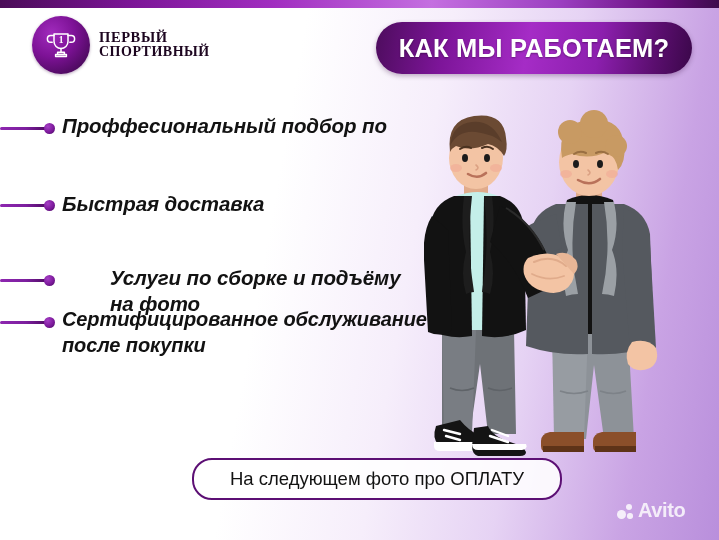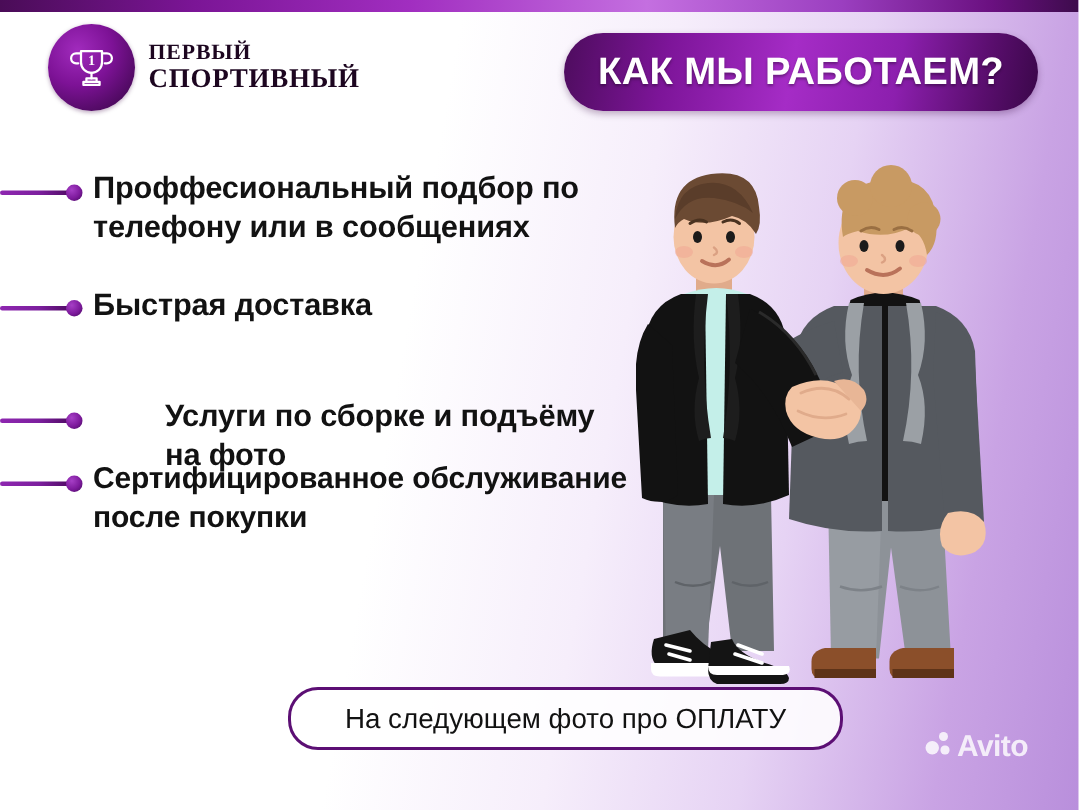--- a/index.html
+++ b/index.html
@@ -21,37 +21,37 @@
   
   #logo{position:absolute;left:32px;top:16px;display:flex;align-items:center;gap:9px;}
   .logo-badge{
     width:58px;height:58px;border-radius:50%;
     background:radial-gradient(circle at 34% 30%,#a12bbd 0%,#7d1296 42%,#4e0a60 78%,#2e0538 100%);
     box-shadow:0 1px 3px rgba(60,0,70,.35);
     display:flex;align-items:center;justify-content:center;flex:none;
   }
   .logo-text{line-height:1.04;font-family:"Liberation Serif", serif;font-weight:bold;
     font-size:14.5px;letter-spacing:.6px;color:#1d0620;text-transform:uppercase;white-space:nowrap;}
-  .logo-text .l2{font-size:18px;letter-spacing:.5px;}
+  .logo-text .l2{font-size:14px;letter-spacing:.5px;}
 
   
   #header-pill{
     position:absolute;left:376px;top:22px;width:316px;height:52px;border-radius:26px;
     background:linear-gradient(100deg,#4d0c5d 0%,#7d1599 22%,#a52cc6 48%,#8c1fae 70%,#5a0e6e 88%,#3a0749 100%);
     box-shadow:0 2px 5px rgba(50,0,60,.30);
     display:flex;align-items:center;justify-content:center;text-align:center;
   }
   #header-pill .htxt{
     color:#ffffff;font-weight:bold;font-size:25.5px;letter-spacing:.2px;
     text-shadow:0 1px 2px rgba(0,0,0,.35);white-space:nowrap;
   }
 
   
   #bullets{position:absolute;left:0;top:96px;width:440px;}
-  .bullet{position:relative;display:block;}
+  .bullet{position:relative;display:block;font-style:italic;}
   .bullet .lead{
     position:absolute;left:0;height:2.5px;width:47px;
     background:linear-gradient(90deg,#8e27b0 0%,#7c1f9e 55%,#4f0a63 100%);
     border-radius:2px;
   }
   .bullet .dot{
     position:absolute;width:11px;height:11px;border-radius:50%;
     background:radial-gradient(circle at 35% 32%,#a63fc6 0%,#7d1a9c 55%,#42085a 100%);
   }
   .bullet .btext{
@@ -70,21 +70,21 @@
     background:rgba(255,255,255,.88);
     border:2.4px solid #5c0f74;
     display:flex;align-items:center;justify-content:center;
   }
   #footer-pill .ftxt{
     font-size:18.5px;color:#121212;letter-spacing:0;white-space:nowrap;
   }
 
   
   #avito{
-    position:absolute;left:617px;top:488px;display:flex;align-items:flex-start;gap:4px;
+    position:absolute;left:617px;top:500px;display:flex;align-items:flex-end;gap:4px;
     opacity:.82;
   }
   #avito .mark{position:relative;width:17px;height:16px;flex:none;}
   #avito .mark i{position:absolute;border-radius:50%;background:#ffffff;display:block;}
   #avito .m1{width:9px;height:9px;left:0;top:6px;}
   #avito .m2{width:6px;height:6px;left:9px;top:0px;}
   #avito .m3{width:5.5px;height:5.5px;left:10px;top:9px;}
   #avito .wtxt{color:#ffffff;font-size:20px;font-weight:bold;letter-spacing:-.4px;line-height:1;}
 </style>
 </head>
@@ -118,21 +118,20 @@
     <span class="htxt">КАК МЫ РАБОТАЕМ?</span>
   </div>
 
   <div id="bullets">
 
     <div class="bullet" style="height:62px;">
       <span class="lead" style="top:31px;"></span>
       <span class="dot" style="left:44px;top:26.5px;"></span>
       <span class="btext" style="padding-top:17px;">
         <span>Проффесиональный подбор по</span><br>
-        <span>телефону или в сообщениях</span>
       </span>
     </div>
 
 
     <div class="bullet" style="height:72px;">
       <span class="lead" style="top:46px;"></span>
       <span class="dot" style="left:44px;top:41.5px;"></span>
       <span class="btext" style="padding-top:33px;">
         <span>Быстрая доставка</span>
       </span>

